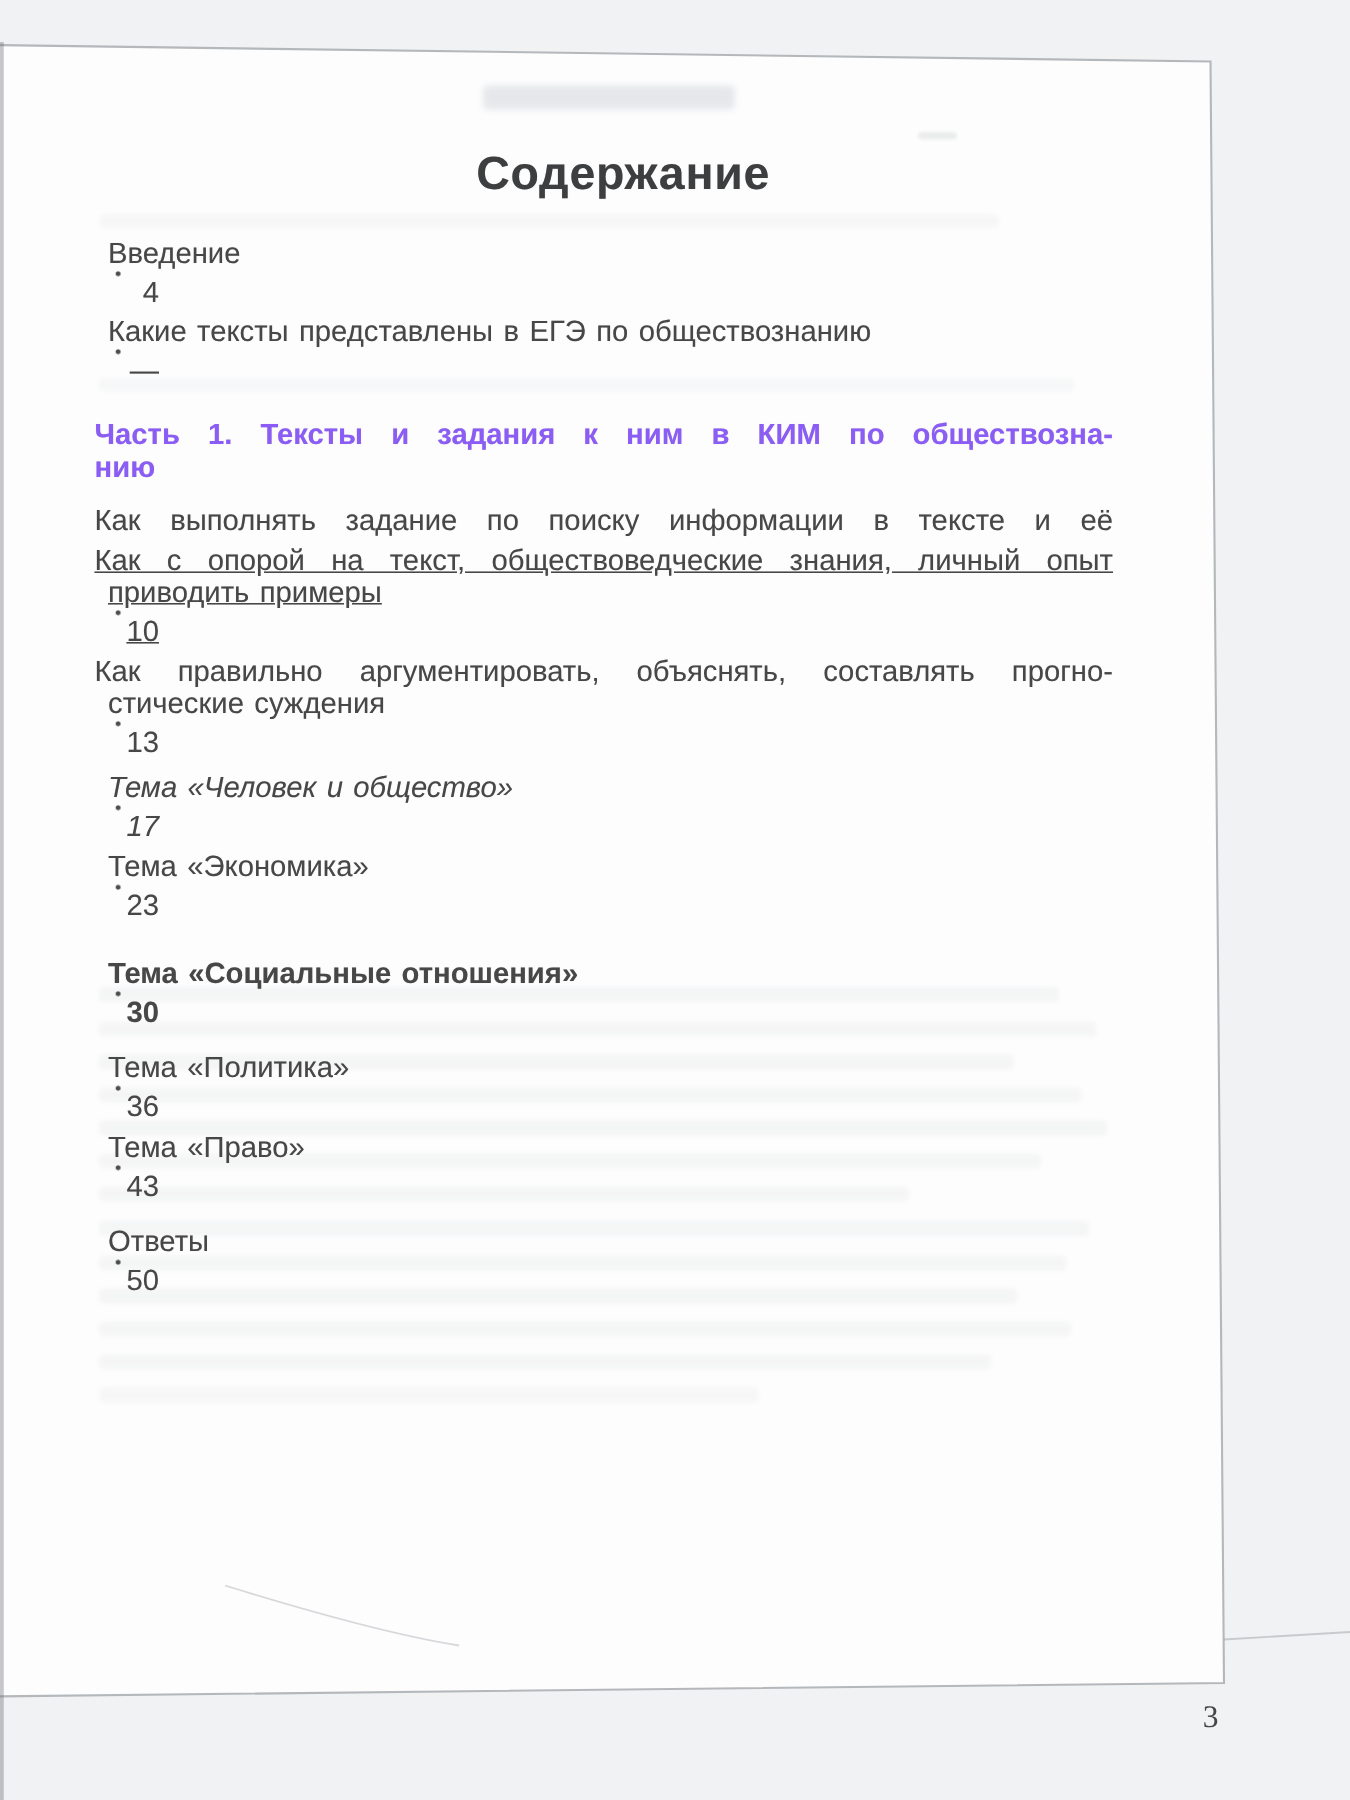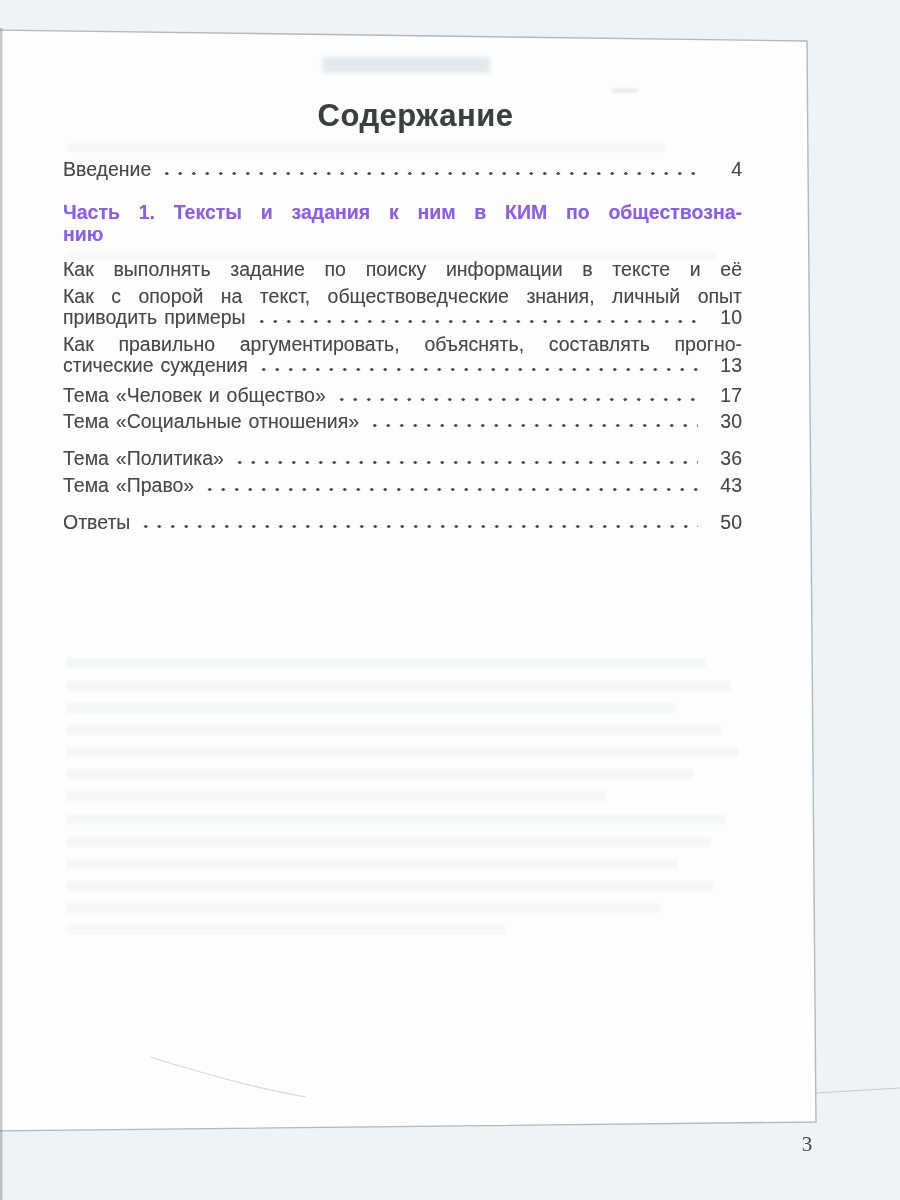--- a/index.html
+++ b/index.html
@@ -21,21 +21,21 @@
     z-index:3;
   }
   .contents-title{
     font-weight:bold;font-size:31px;line-height:30px;
     text-align:center;color:#3d3e40;letter-spacing:.5px;
     transform:translateX(13px);
   }
   .toc-item{margin-top:6px;}
   .toc-item.heading{font-weight:bold;color:#8b5cf6;line-height:22px;}
   .t-line.justify{text-align:justify;text-align-last:justify;}
-  .t-line.dotted{display:flex;align-items:baseline;}
+  .t-line.dotted{display:flex;align-items:baseline;flex-direction:column;}
   .lbl{white-space:nowrap;}
   .leader{
     flex:1 1 auto;height:5px;min-width:18px;margin:0 10px 0 9px;
     background-image:radial-gradient(circle,#4e4e4e 1.45px,rgba(0,0,0,0) 1.8px);
     background-size:13.5px 5px;background-repeat:repeat-x;background-position:0 100%;
   }
   .pg{flex:0 0 auto;min-width:34px;text-align:right;}
 
   
   .folio{
@@ -64,51 +64,65 @@
   <div class="toc">
     <div class="contents-title">Содержание</div>
     <div>
         <div class="toc-item entry" style="margin-top: 28px;">
           <div class="t-line dotted">
             <span class="lbl">Введение</span>
             <span class="leader"></span>
             <span class="pg">4</span>
           </div>
         </div>
+        <div class="toc-item entry" style="margin-top: 5px;">
+          <div class="t-line dotted">
+            <span class="lbl">Какие тексты представлены в ЕГЭ по обществознанию</span>
+            <span class="leader"></span>
+            <span class="pg">—</span>
+          </div>
+        </div>
         <div class="toc-item heading" style="margin-top: 21px;">
           <div class="t-line justify">Часть 1. Тексты и задания к ним в КИМ по обществозна-</div>
           <div class="t-line">нию</div>
         </div>
         <div class="toc-item entry" style="margin-top: 14px;">
           <div class="t-line justify">Как выполнять задание по поиску информации в тексте и её</div>
         </div>
-        <div class="toc-item entry" style="margin-top: 6px;">
+        <div class="toc-item entry" style="margin-top: 6px; text-decoration: underline;">
           <div class="t-line justify">Как с опорой на текст, обществоведческие знания, личный опыт</div>
           <div class="t-line dotted">
             <span class="lbl">приводить примеры</span>
             <span class="leader"></span>
             <span class="pg">10</span>
           </div>
         </div>
         <div class="toc-item entry" style="margin-top: 6px;">
           <div class="t-line justify">Как правильно аргументировать, объяснять, составлять прогно-</div>
           <div class="t-line dotted">
             <span class="lbl">стические суждения</span>
             <span class="leader"></span>
             <span class="pg">13</span>
           </div>
         </div>
-        <div class="toc-item entry" style="margin-top: 9px;">
+        <div class="toc-item entry" style="margin-top: 9px; font-style: italic;">
           <div class="t-line dotted">
             <span class="lbl">Тема «Человек и общество»</span>
             <span class="leader"></span>
             <span class="pg">17</span>
           </div>
         </div>
-        <div class="toc-item entry" style="margin-top: 5px;">
+        <div class="toc-item entry" style="margin-top: 6px;">
+          <div class="t-line dotted">
+            <span class="lbl">Тема «Экономика»</span>
+            <span class="leader"></span>
+            <span class="pg">23</span>
+          </div>
+        </div>
+        <div class="toc-item entry" style="margin-top: 24px; font-weight: bold;">
           <div class="t-line dotted">
             <span class="lbl">Тема «Социальные отношения»</span>
             <span class="leader"></span>
             <span class="pg">30</span>
           </div>
         </div>
         <div class="toc-item entry" style="margin-top: 16px;">
           <div class="t-line dotted">
             <span class="lbl">Тема «Политика»</span>
             <span class="leader"></span>

